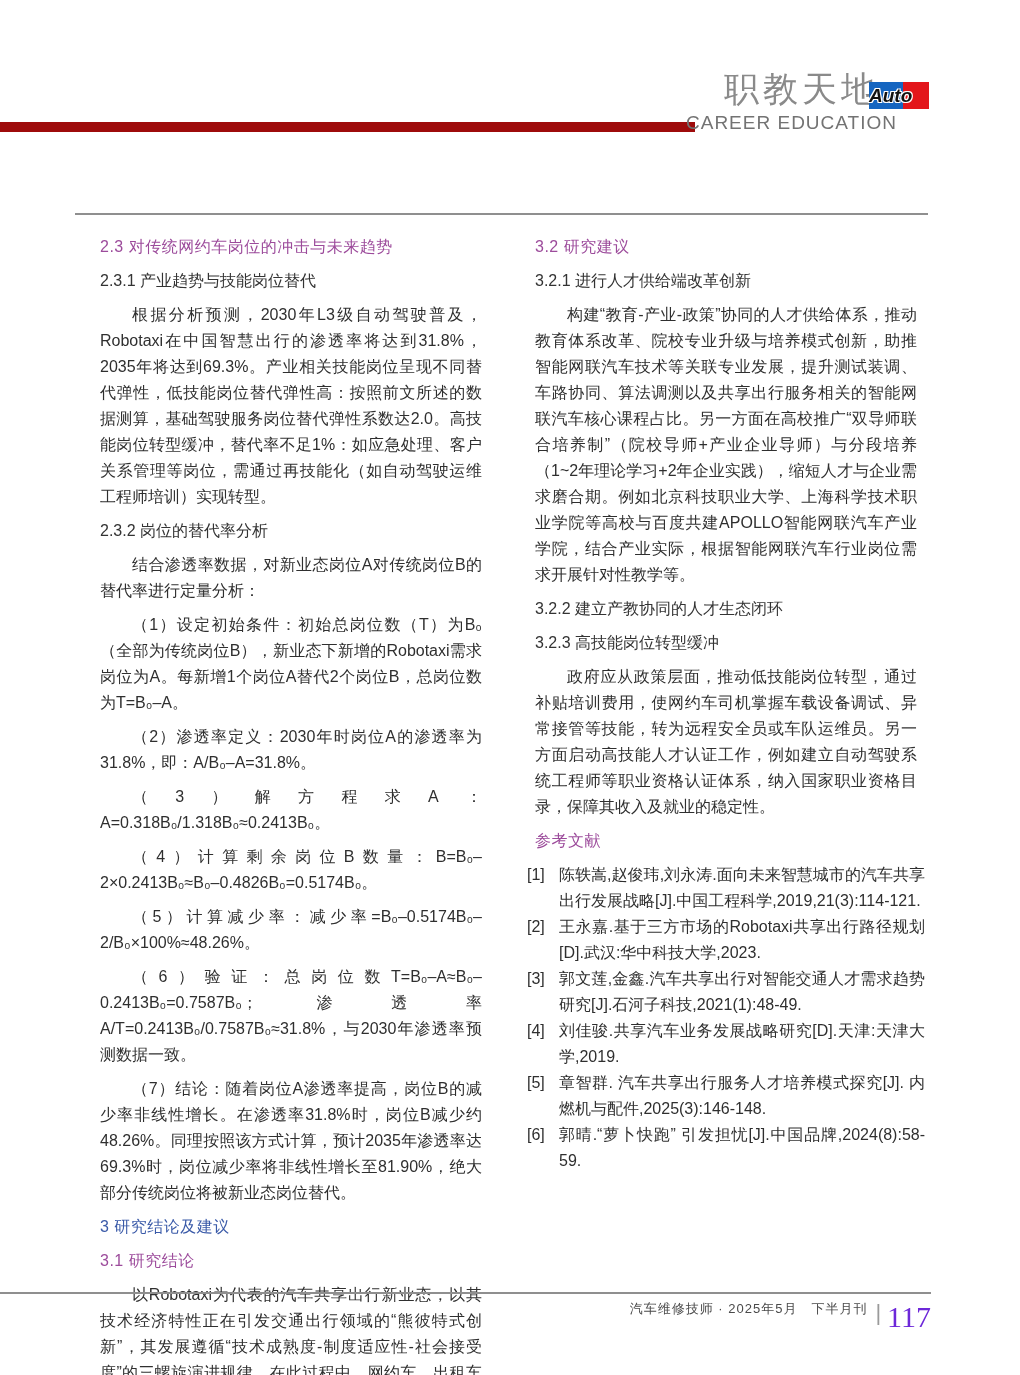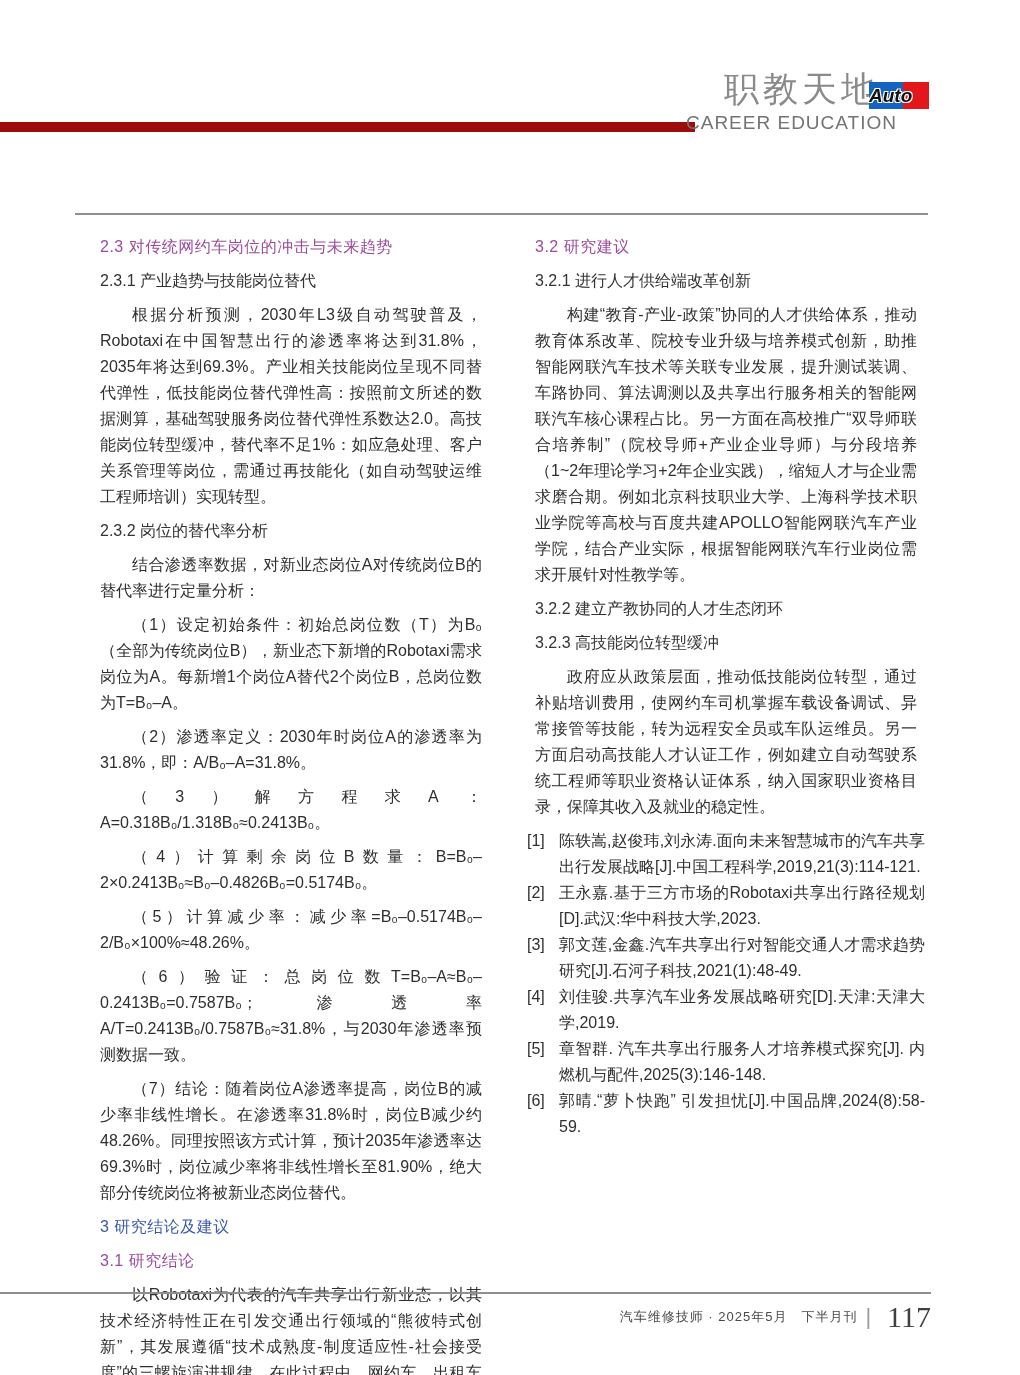--- a/index.html
+++ b/index.html
@@ -40,26 +40,26 @@
   .h2b { color:#3a5aa8; font-weight:600; letter-spacing:0.5px; }
   .h3  { color:#333333; }
   .refs { margin:0; padding:0; list-style:none; }
   .ref { display:flex; margin:0; }
   .ref-label { flex:0 0 32px; }
   .ref-text { flex:1; text-align:justify; }
 
   
   .footer-rule { position:absolute; left:0; top:1292px; width:931px; height:2px; background:#8f8f8f; }
   .footer {
-    position:absolute; right:89px; top:1300px; display:flex; align-items:center;
+    position:absolute; right:89px; top:1300px; display:flex; 
     white-space:nowrap;
   }
   .footer .journal { font-size:13px; color:#4a4a4a; letter-spacing:1px; }
   .footer .sep { font-size:22px; color:#9a9a9a; margin:0 6px 0 8px; font-weight:200; }
-  .footer .pageno { font-family:"Liberation Serif","DejaVu Serif",serif; font-size:30px; color:#404040;margin-left:10px; }
+  .footer .pageno { font-family:"Liberation Serif","DejaVu Serif",serif; font-size:30px; color:#6d28d9; }
 </style>
 </head>
 <body>
 
 <div class="page">
 
   <div class="red-bar"></div>
   <div class="brand-cn">职教天地</div>
   <div class="auto-logo">
     <span>Auto</span>
@@ -87,20 +87,21 @@
       <p class="para">以Robotaxi为代表的汽车共享出行新业态，以其技术经济特性正在引发交通出行领域的“熊彼特式创新”，其发展遵循“技术成熟度-制度适应性-社会接受度”的三螺旋演进规律。在此过程中，网约车、出租车司机等传统岗位的消亡率与Robotaxi运维员、安全员、测试员等新兴岗位的创造率存在3~5年的时滞差，需通过前瞻性人力资本投资政策缓冲转型冲击。最终，出行服务的竞争将从劳动力成本优势转向算法效率与系统鲁棒性的高阶维度。</p>
     </div>
 
     <div class="col">
       <h2 class="h2p">3.2 研究建议</h2>
       <h3 class="h3">3.2.1 进行人才供给端改革创新</h3>
       <p class="para">构建“教育-产业-政策”协同的人才供给体系，推动教育体系改革、院校专业升级与培养模式创新，助推智能网联汽车技术等关联专业发展，提升测试装调、车路协同、算法调测以及共享出行服务相关的智能网联汽车核心课程占比。另一方面在高校推广“双导师联合培养制”（院校导师+产业企业导师）与分段培养（1~2年理论学习+2年企业实践），缩短人才与企业需求磨合期。例如北京科技职业大学、上海科学技术职业学院等高校与百度共建APOLLO智能网联汽车产业学院，结合产业实际，根据智能网联汽车行业岗位需求开展针对性教学等。</p>
       <h3 class="h3">3.2.2 建立产教协同的人才生态闭环</h3>
       <h3 class="h3">3.2.3 高技能岗位转型缓冲</h3>
       <p class="para">政府应从政策层面，推动低技能岗位转型，通过补贴培训费用，使网约车司机掌握车载设备调试、异常接管等技能，转为远程安全员或车队运维员。另一方面启动高技能人才认证工作，例如建立自动驾驶系统工程师等职业资格认证体系，纳入国家职业资格目录，保障其收入及就业的稳定性。</p>
+      <h2 class="h2p">参考文献</h2>
 
       <ul class="refs">
         <li class="ref">
           <span class="ref-label">[1]</span>
           <span class="ref-text">陈轶嵩,赵俊玮,刘永涛.面向未来智慧城市的汽车共享出行发展战略[J].中国工程科学,2019,21(3):114-121.</span>
         </li>
         <li class="ref">
           <span class="ref-label">[2]</span>
           <span class="ref-text">王永嘉.基于三方市场的Robotaxi共享出行路径规划[D].武汉:华中科技大学,2023.</span>
         </li>

